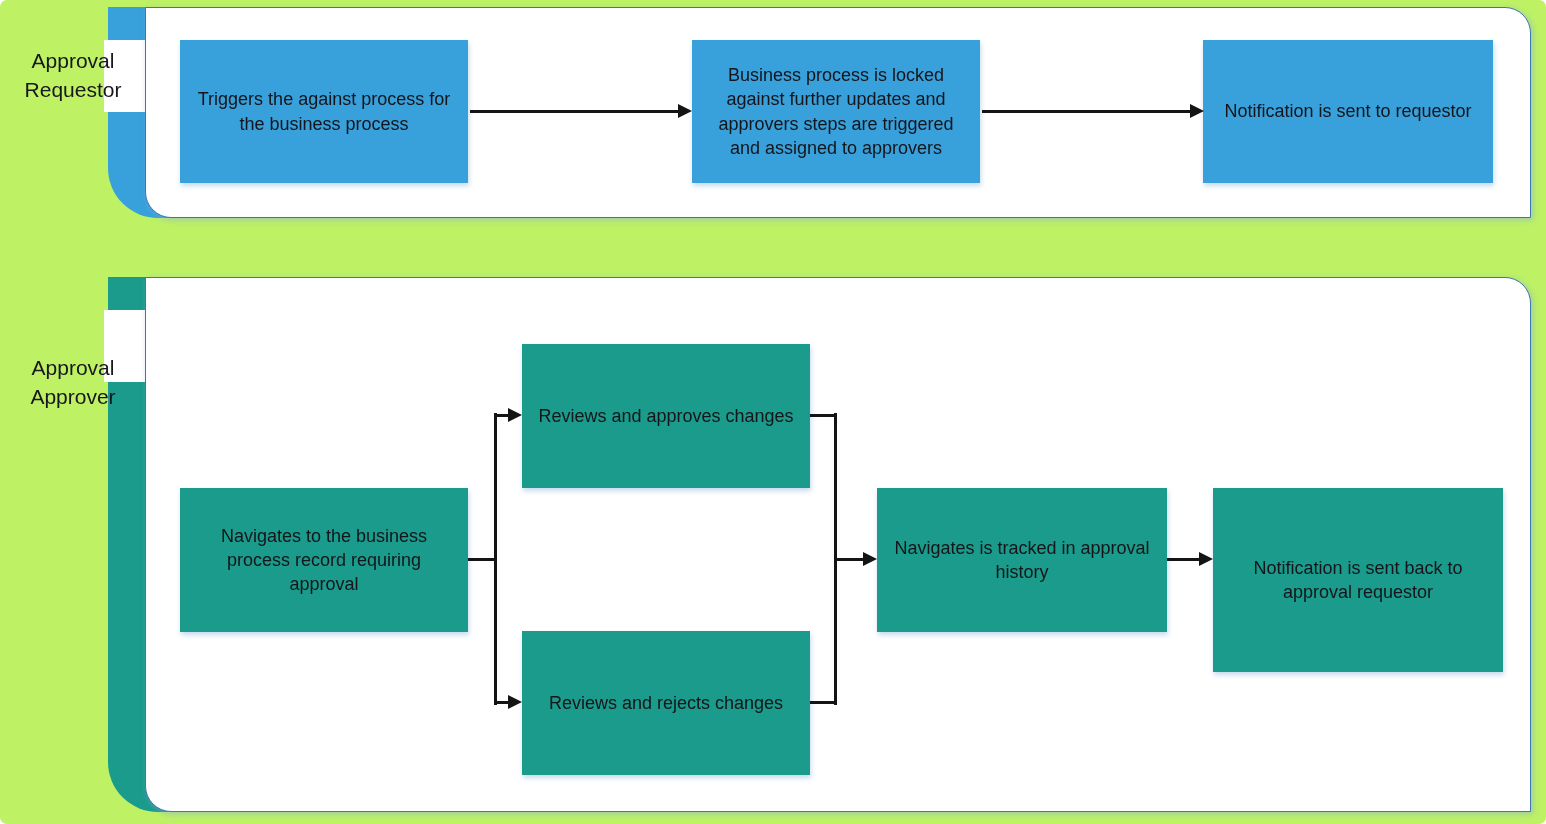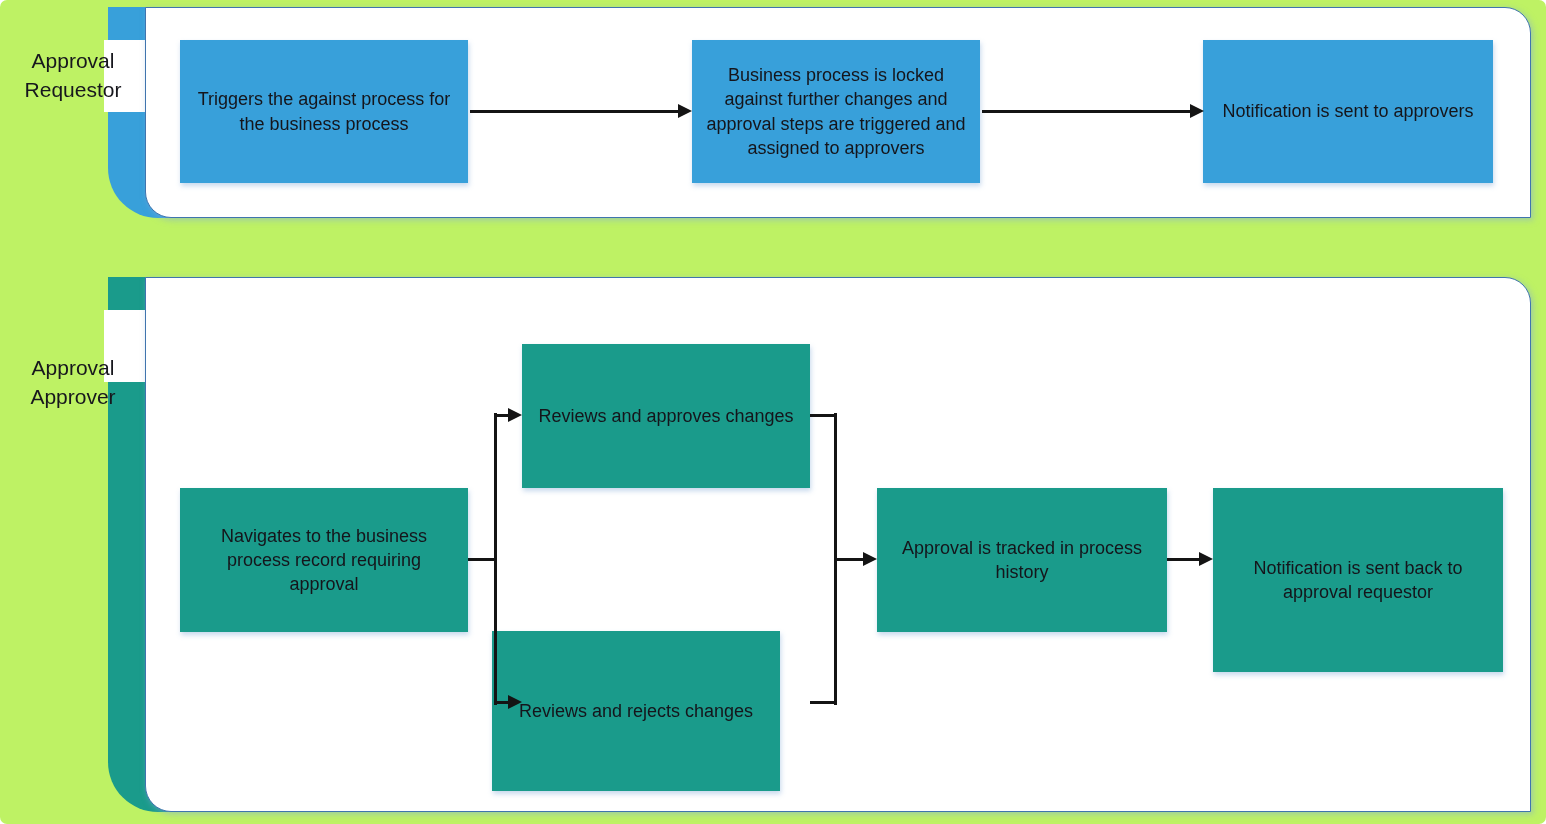--- a/index.html
+++ b/index.html
@@ -99,38 +99,38 @@
 <body>
 
 <div class="canvas">
 
   <div class="bar blue"></div>
   <div class="notch" style="top:40px;"></div>
   <div class="lane-body" style="top:7px; height:211px;"></div>
   <div class="lane-label" style="top:47px;">Approval Requestor</div>
 
   <div class="node blue" style="left:180px; top:40px; width:288px; height:143px;">Triggers the against process for the business process</div>
-  <div class="node blue" style="left:692px; top:40px; width:288px; height:143px;">Business process is locked against further changes and approval steps are triggered and assigned to approvers</div>
-  <div class="node blue" style="left:1203px; top:40px; width:290px; height:143px;">Notification is sent to approvers</div>
+  <div class="node blue" style="left:692px; top:40px; width:288px; height:143px;">Business process is locked against further updates and approvers steps are triggered and assigned to approvers</div>
+  <div class="node blue" style="left:1203px; top:40px; width:290px; height:143px;">Notification is sent to requestor</div>
 
   <div class="hl" style="left:470px; top:110px; width:209px;"></div>
   <div class="ah" style="left:678px; top:104px;"></div>
 
   <div class="hl" style="left:982px; top:110px; width:209px;"></div>
   <div class="ah" style="left:1190px; top:104px;"></div>
 
   <div class="bar teal"></div>
   <div class="notch" style="top:310px;"></div>
   <div class="lane-body" style="top:277px; height:535px;"></div>
   <div class="lane-label" style="top:317px;margin-top:37px;">Approval Approver</div>
 
   <div class="node teal" style="left:180px; top:488px; width:288px; height:144px;">Navigates to the business process record requiring approval</div>
   <div class="node teal" style="left:522px; top:344px; width:288px; height:144px;">Reviews and approves changes</div>
-  <div class="node teal" style="left:492px; top:631px; width:288px; height:160px;">Reviews and rejects changes</div>
-  <div class="node teal" style="left:877px; top:488px; width:290px; height:144px;">Approval is tracked in process history</div>
+  <div class="node teal" style="left:522px; top:631px; width:288px; height:144px;">Reviews and rejects changes</div>
+  <div class="node teal" style="left:877px; top:488px; width:290px; height:144px;">Navigates is tracked in approval history</div>
   <div class="node teal" style="left:1213px; top:488px; width:290px; height:184px;">Notification is sent back to approval requestor</div>
 
   <div class="hl" style="left:468px; top:558px; width:28px;"></div>
   <div class="vl" style="left:494px; top:413px; height:292px;"></div>
 
   <div class="hl" style="left:494px; top:414px; width:16px;"></div>
   <div class="ah" style="left:508px; top:408px;"></div>
 
   <div class="hl" style="left:494px; top:701px; width:16px;"></div>
   <div class="ah" style="left:508px; top:695px;"></div>

